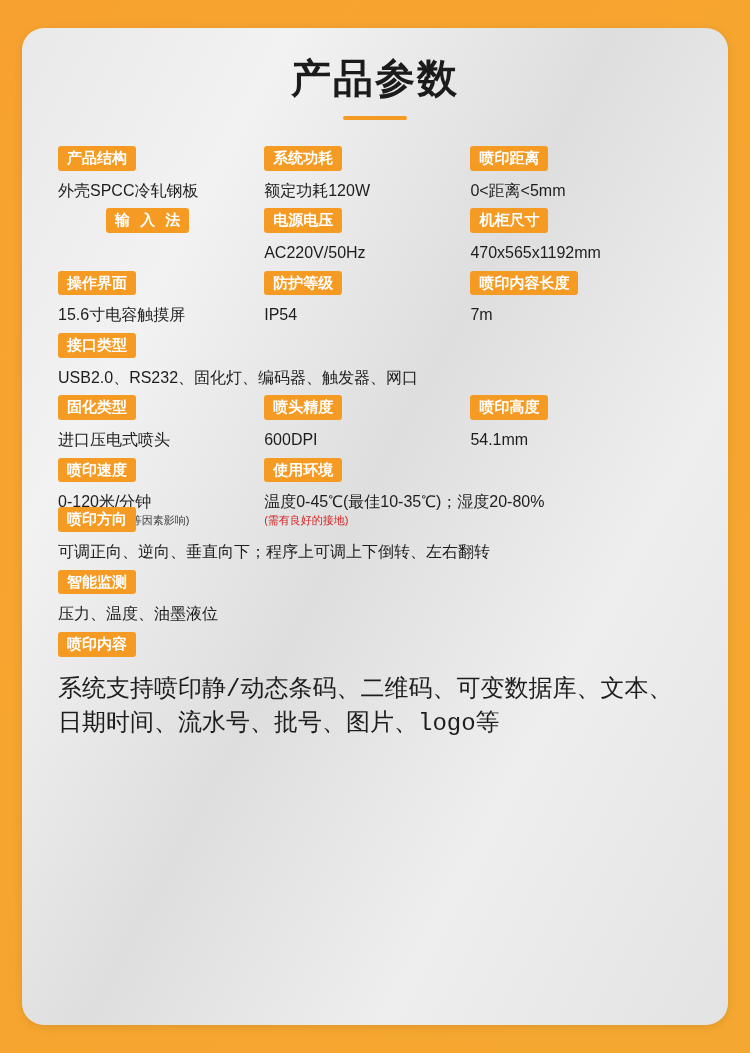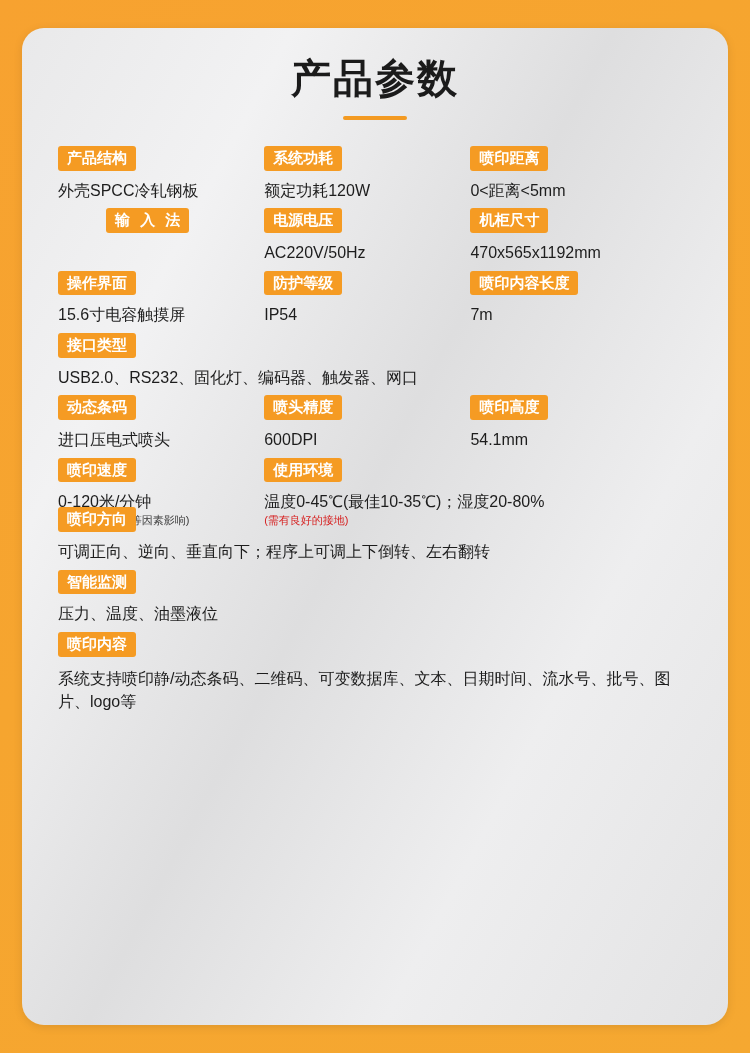--- a/index.html
+++ b/index.html
@@ -99,24 +99,25 @@
     line-height: 1.2;
     white-space: nowrap;
   }
   .note.red {
     color: #d62020;
   }
   .block-gap {
     margin-top: 12px;
   }
   .val-block {
-    font-size: 16px;
+    font-size: 24px;
     color: #1d1d1d;
-    margin-top: 10px;
+    margin-top: 16px;
     line-height: 1.45;
+    font-family: Liberation Mono, monospace;
   }
 </style>
 </head>
 <body>
 
 <div class="page">
   <div class="card">
 
     <div class="title">产品参数</div>
     <div class="title-rule"></div>
@@ -169,21 +170,21 @@
 
       <div class="row block-gap">
         <div class="cell cfull">
           <span class="tag">接口类型</span>
           <div class="val wrap">USB2.0、RS232、固化灯、编码器、触发器、网口</div>
         </div>
       </div>
 
       <div class="row block-gap">
         <div class="cell c1">
-          <span class="tag">动态条码</span>
+          <span class="tag">固化类型</span>
           <div class="val">进口压电式喷头</div>
         </div>
         <div class="cell c2">
           <span class="tag">喷头精度</span>
           <div class="val">600DPI</div>
         </div>
         <div class="cell c3">
           <span class="tag">喷印高度</span>
           <div class="val">54.1mm</div>
         </div>

